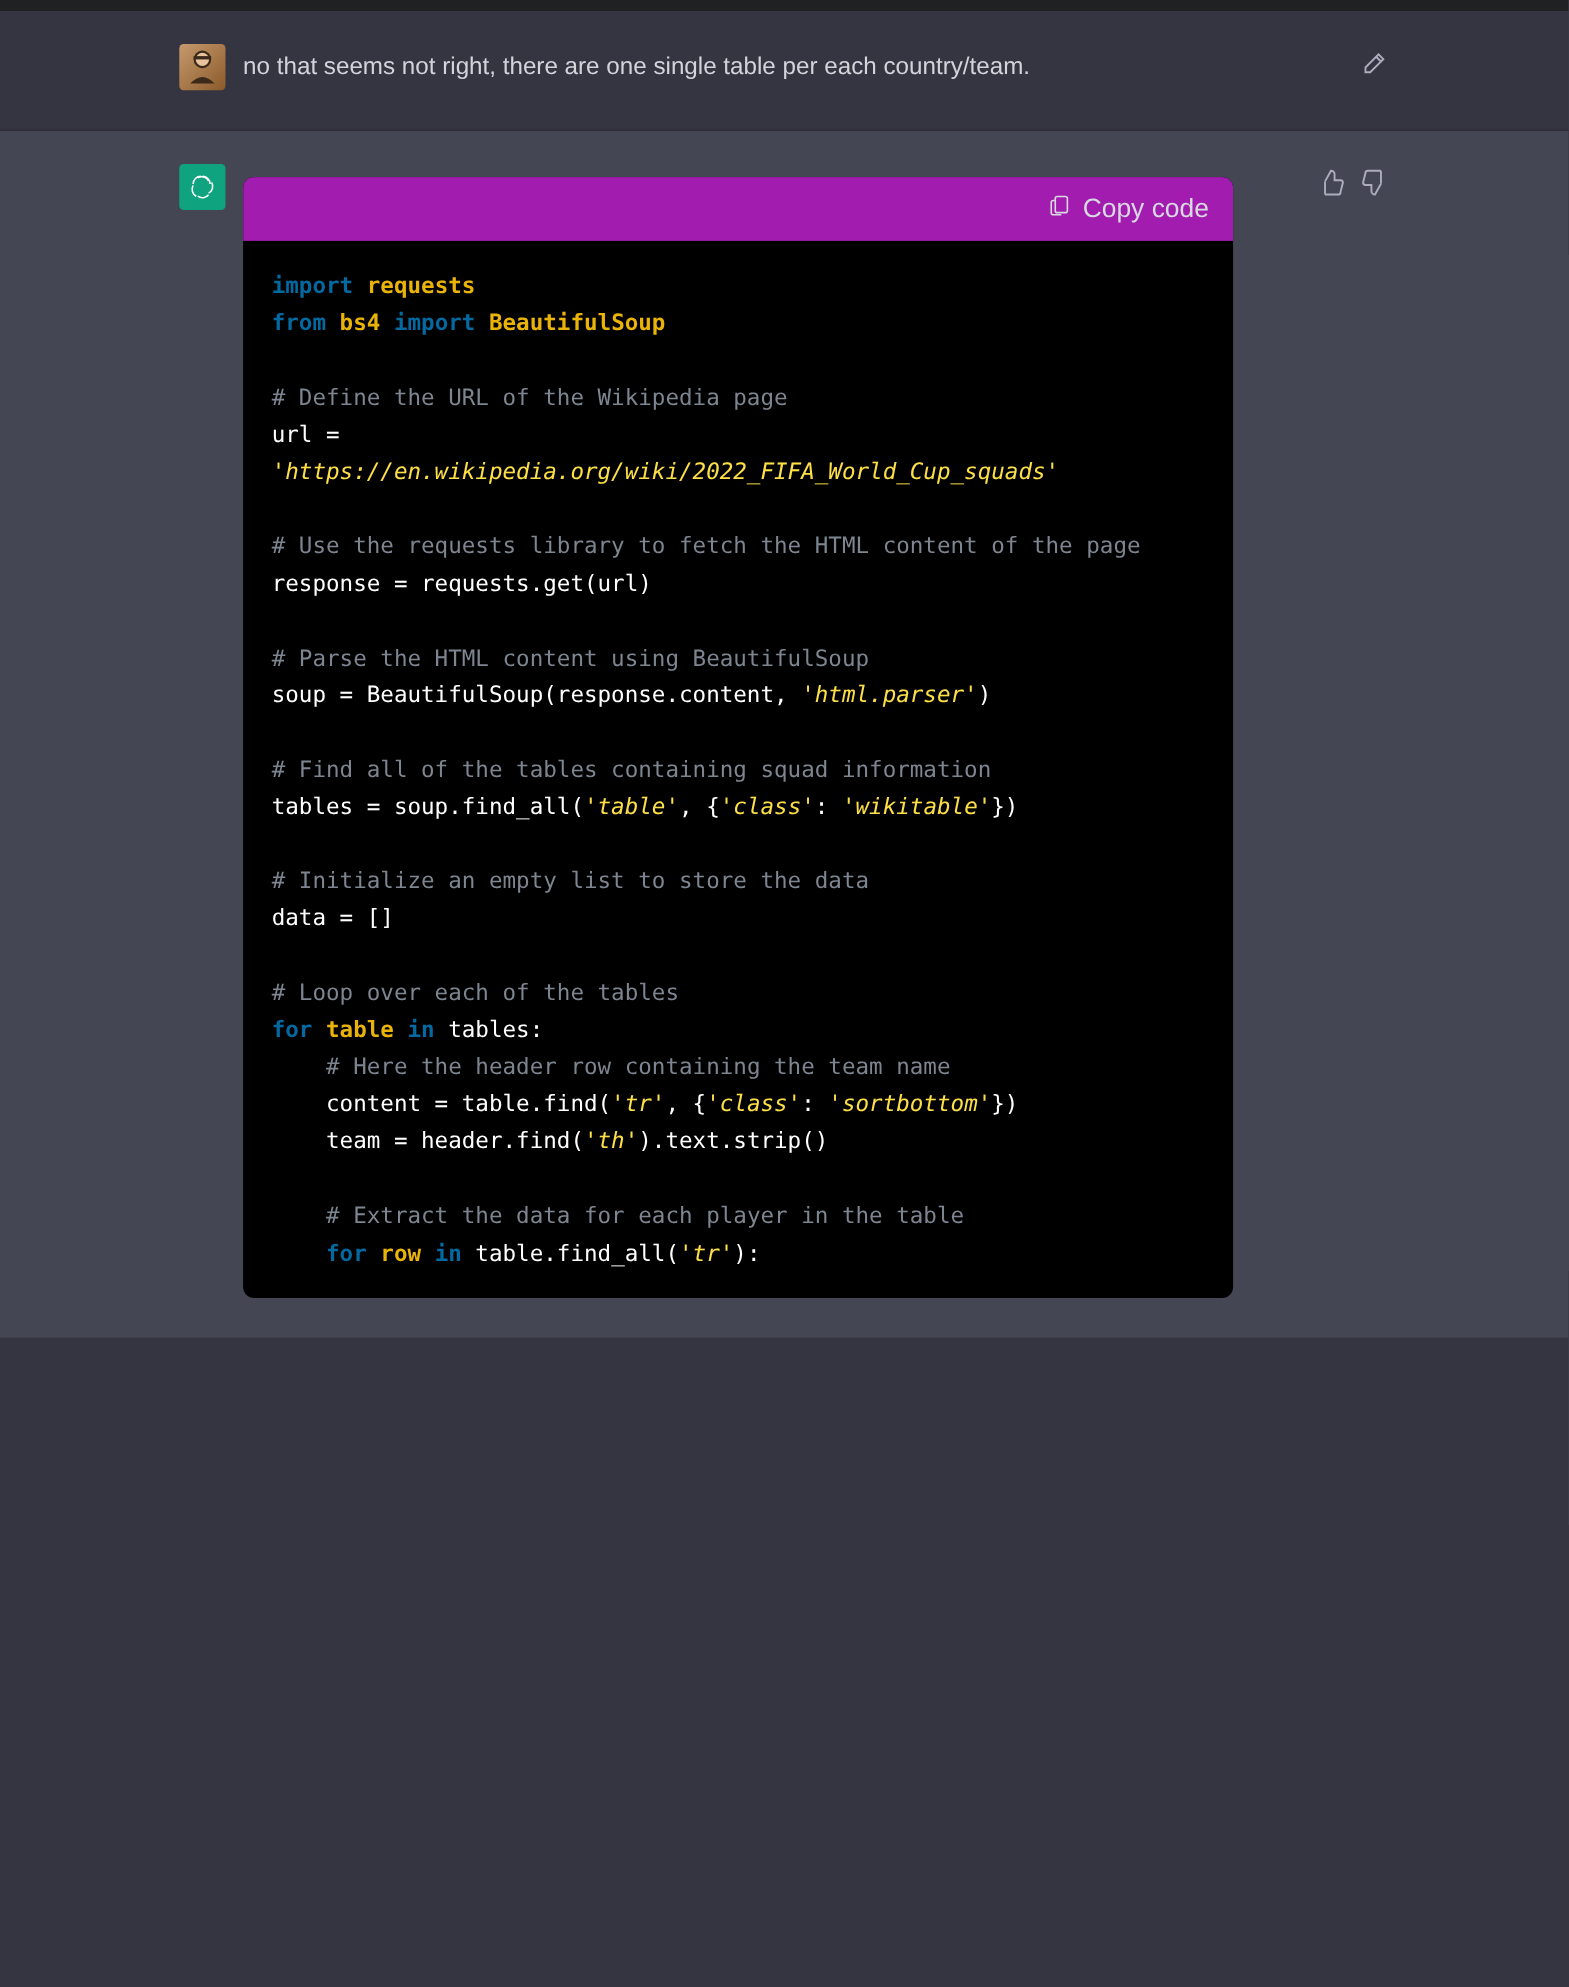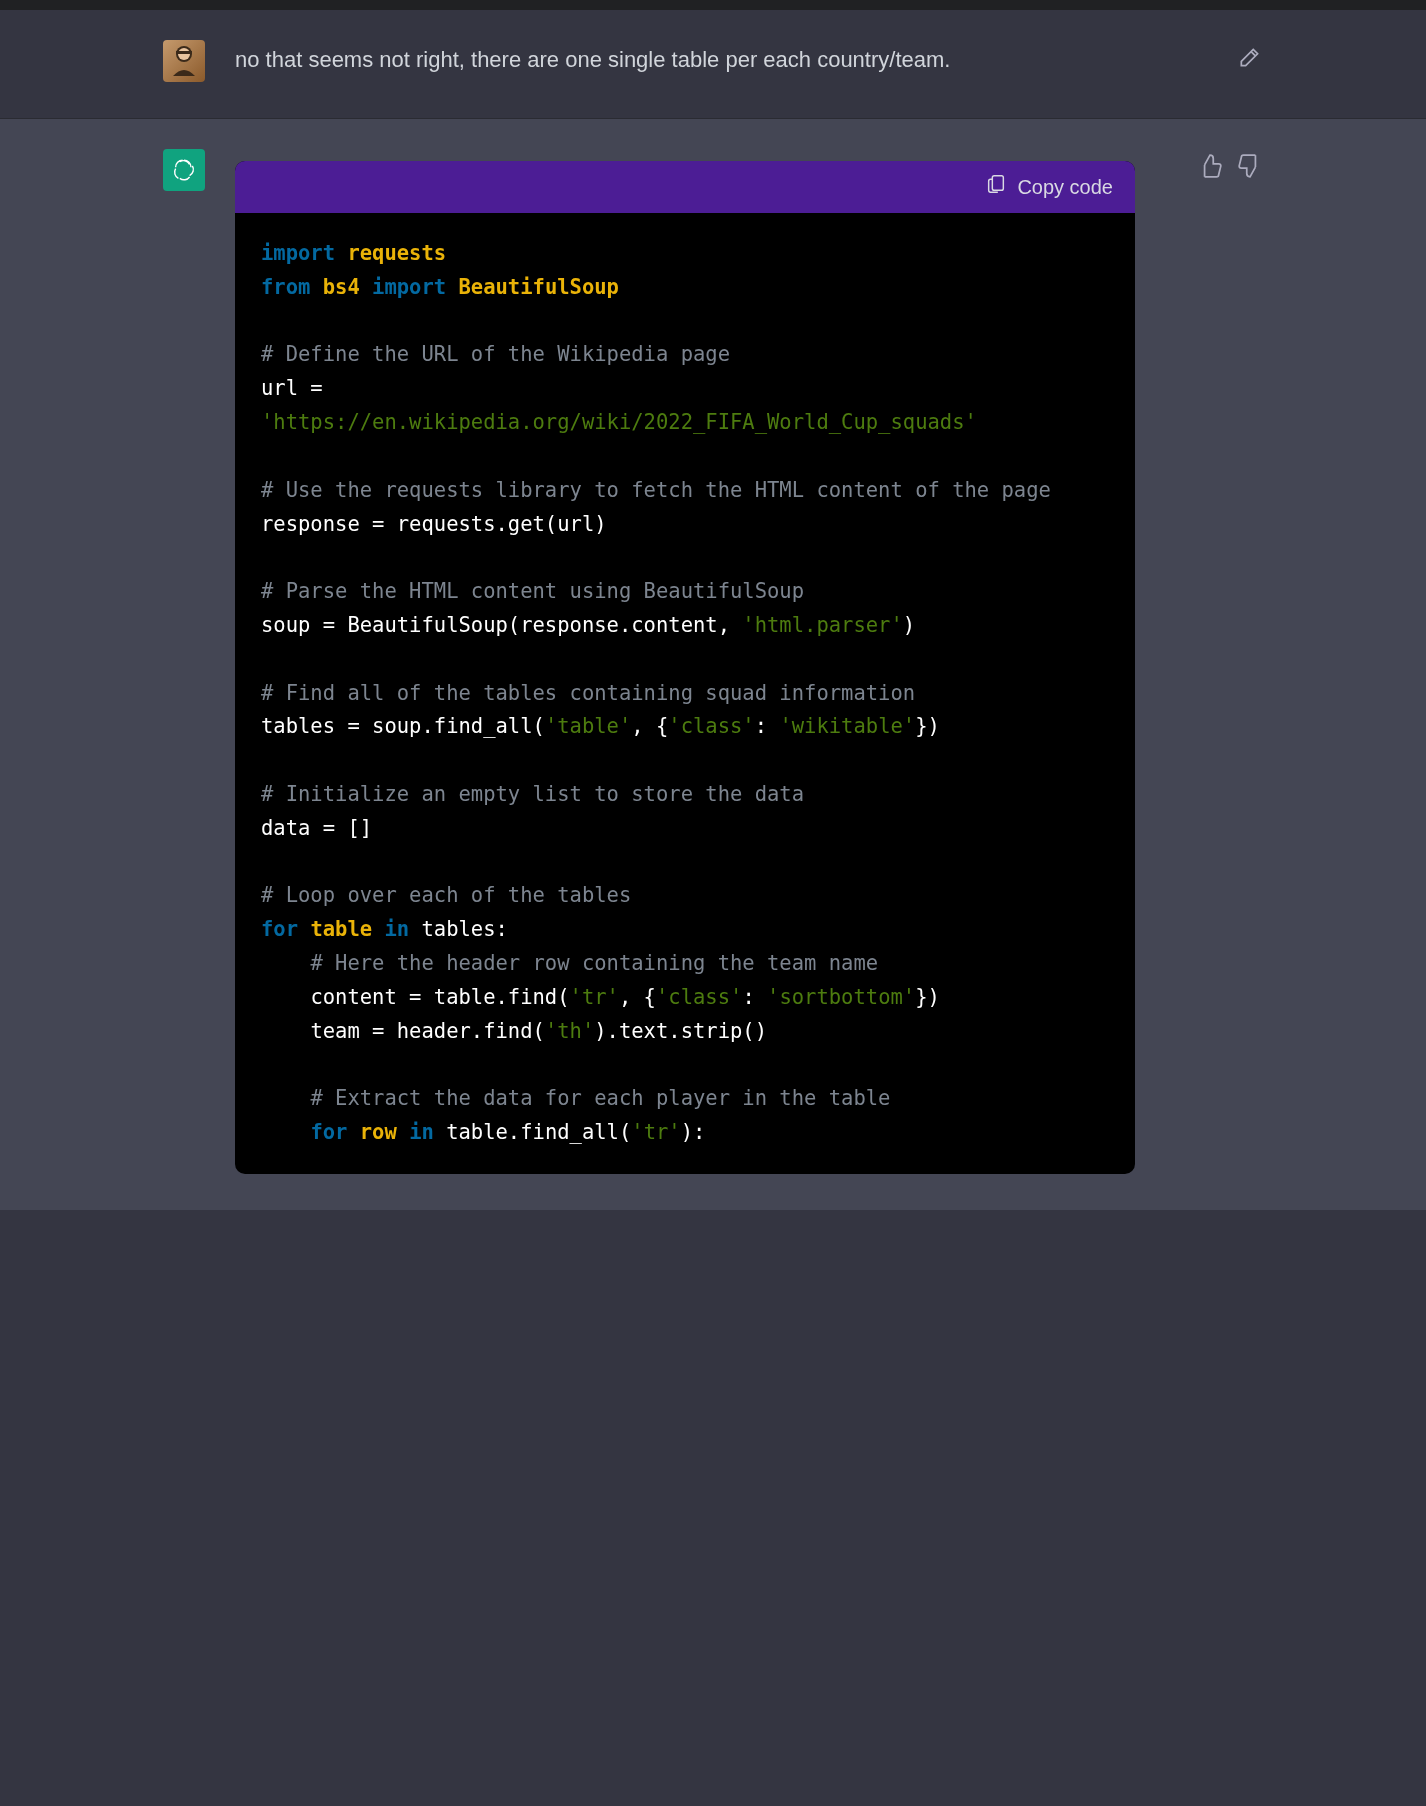--- a/index.html
+++ b/index.html
@@ -17,21 +17,21 @@
     background: #202123;
   }
   .msg {
     padding: 30px 0 36px 0;
     display: flex;
     justify-content: center;
   }
   .msg-inner {
     width: 1100px;
     display: flex;
-    gap: 30px;
+    gap: 16px;
     position: relative;
   }
   .msg.user { background: #343541; border-bottom: 1px solid #2a2b32; }
   .msg.assistant { background: #444654; }
   .avatar {
     width: 42px;
     height: 42px;
     border-radius: 4px;
     flex-shrink: 0;
     display: flex;
@@ -68,26 +68,26 @@
     color: #acacbe;
   }
   .icon-btn svg { width: 100%; height: 100%; stroke: currentColor; fill: none; stroke-width: 1.6; }
   .codeblock {
     background: #000;
     border-radius: 10px;
     overflow: hidden;
     margin-top: 10px;
   }
   .codeblock-header {
-    background: #4c1d95;
+    background: #a21caf;
     display: flex;
     justify-content: flex-end;
     align-items: center;
     padding: 10px 22px;
-    font-size: 20px;
+    font-size: 24px;
     color: #d9d9e3;
     gap: 12px;
   }
   .copy-btn {
     display: flex;
     align-items: center;
     gap: 10px;
     cursor: pointer;
   }
   .copy-btn svg { width: 22px; height: 22px; stroke: currentColor; fill: none; stroke-width: 1.6; }
@@ -96,21 +96,21 @@
     font-family: ui-monospace, SFMono-Regular, Menlo, Consolas, monospace;
     font-size: 20.5px;
     line-height: 1.65;
     white-space: pre-wrap;
     word-break: break-word;
     color: #fff;
   }
   .tok-kw   { color: #0369a1; font-weight: bold; }
   .tok-mod  { color: #eab308; font-weight: 600; }
   .tok-cm   { color: #7d8590; margin-top: 12px; }
-  .tok-str  { color: #4d7c0f; }
+  .tok-str  { color: #fde047; font-style: italic; }
   .tok-var  { color: #ffffff; margin-top: 44px; }
 </style>
 </head>
 <body>
 
 <div class="top-bar"></div>
 
 <div class="msg user">
   <div class="msg-inner">
     <div class="avatar user-av">

